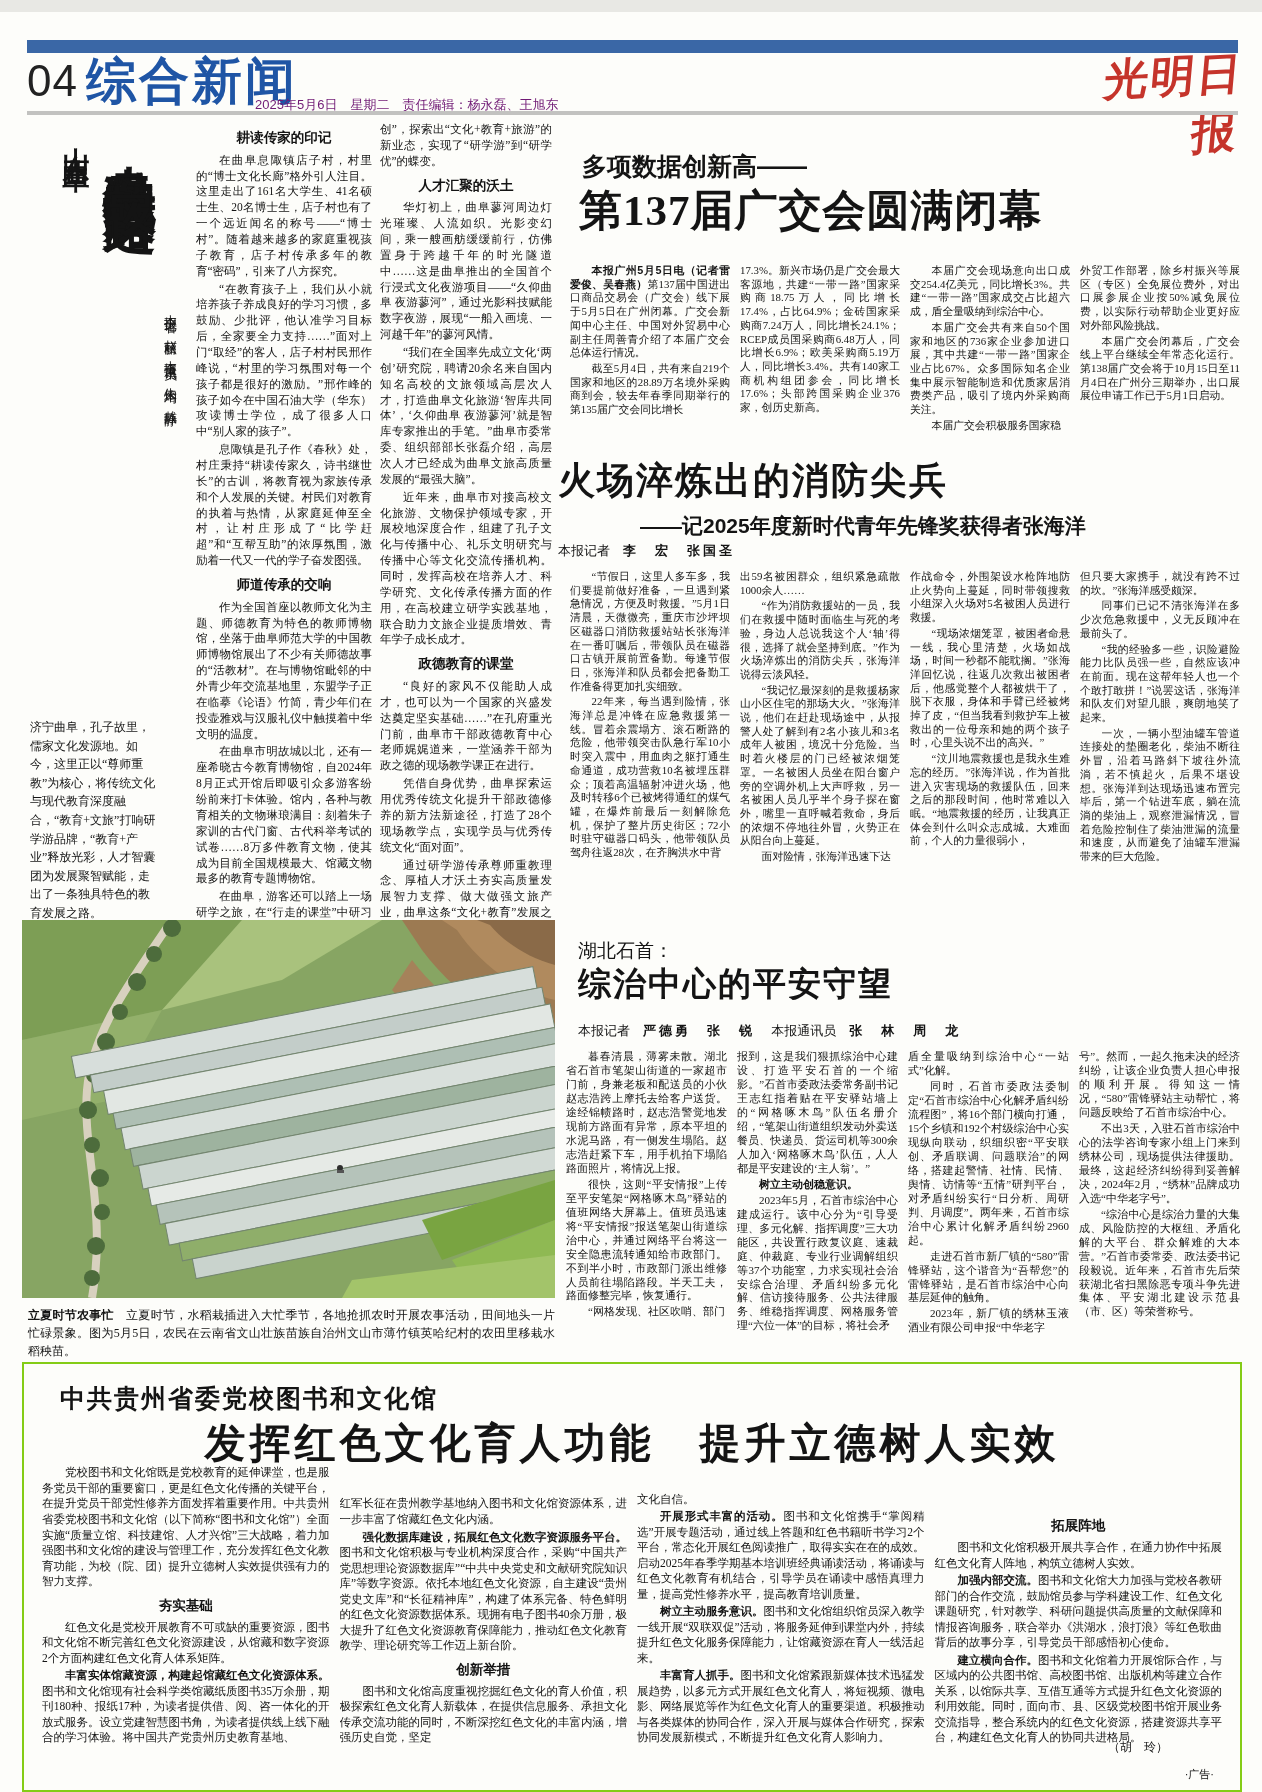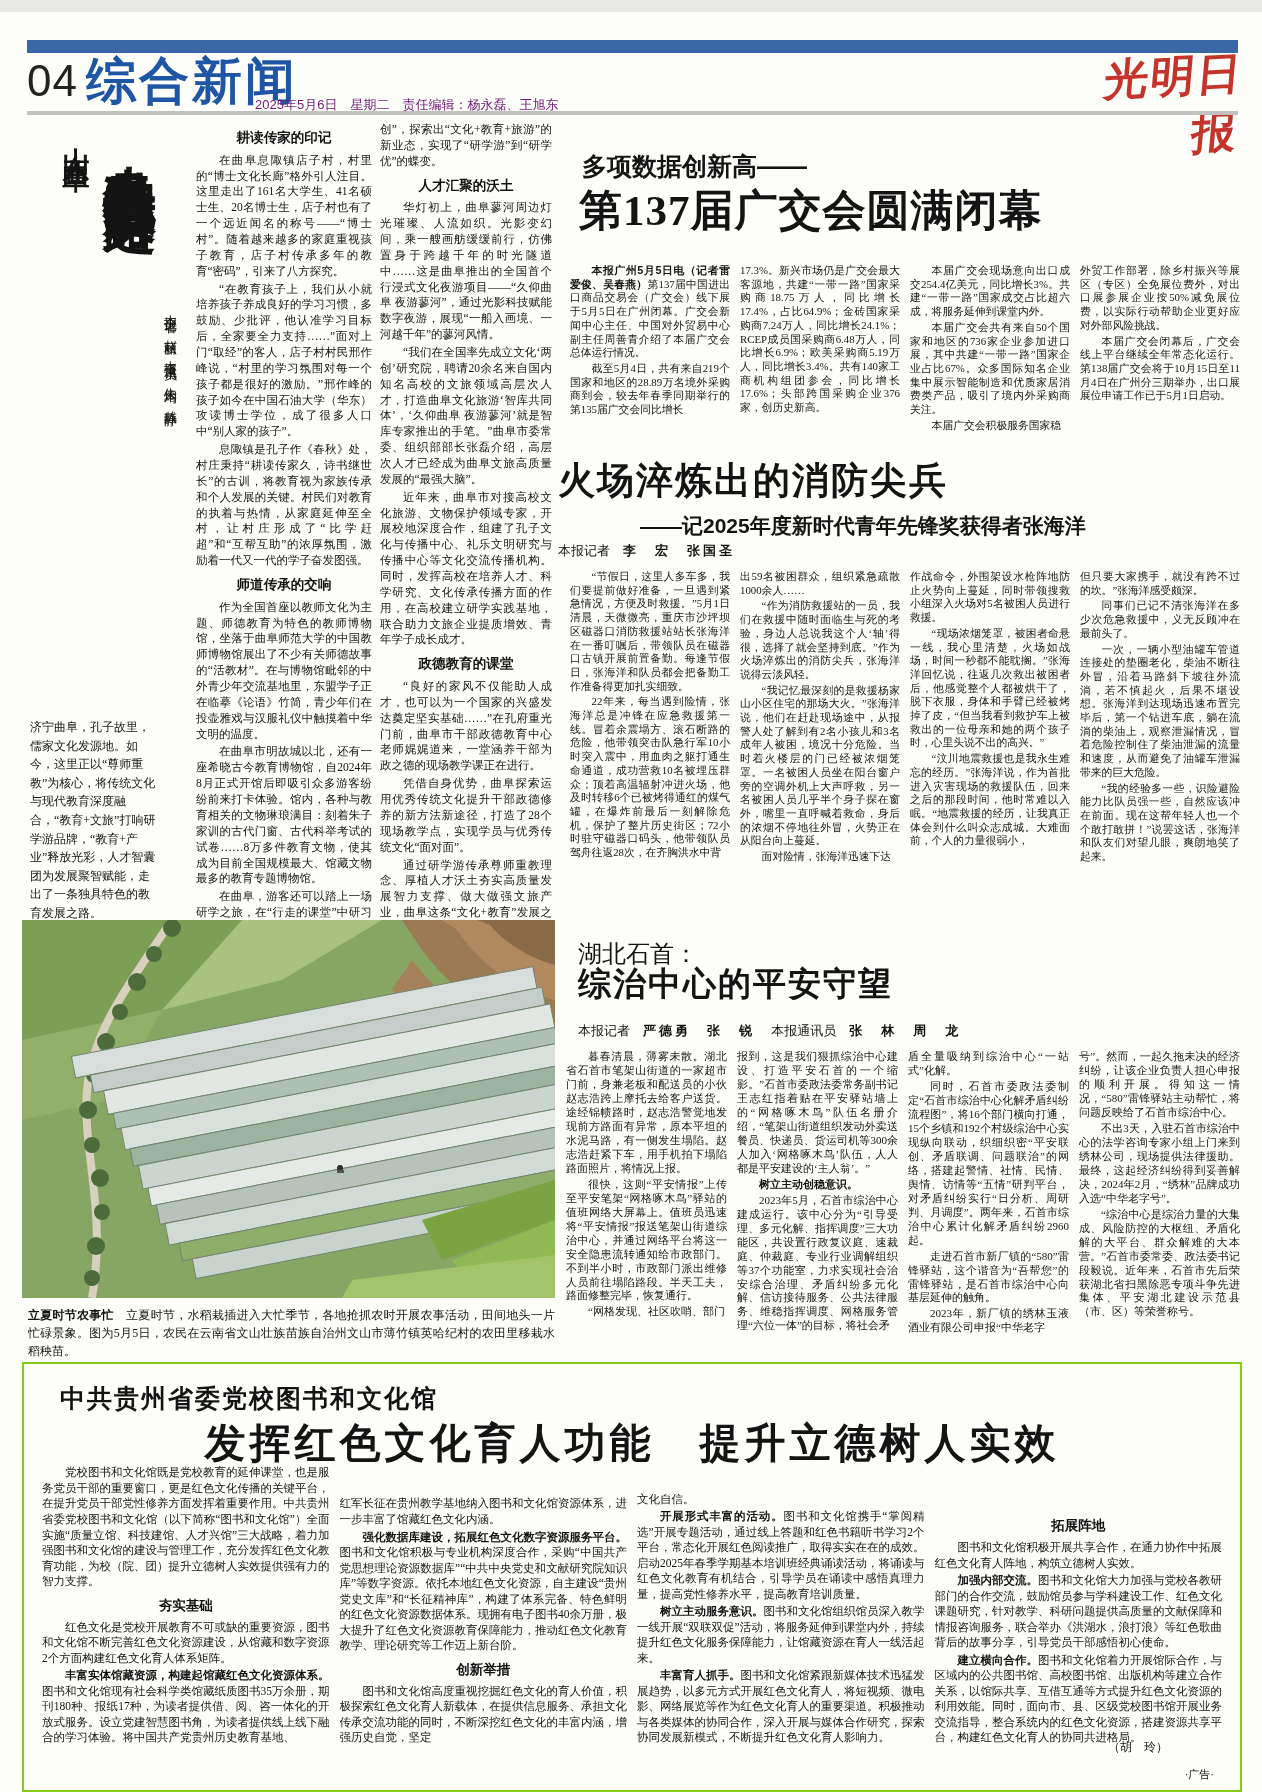--- a/index.html
+++ b/index.html
@@ -43,21 +43,21 @@
   .fire-deck{position:absolute;left:640px;top:500px;font-size:21px;font-family:"Liberation Sans","DejaVu Sans",sans-serif;font-weight:bold;}
   .byline{position:absolute;font-size:13px;}
   .byline b{letter-spacing:3px;}
   .fire-body{left:570px;top:558px;width:670px;height:346px;font-size:10.8px;line-height:1.27;}
   
   .photo{position:absolute;left:22px;top:908px;width:533px;height:378px;overflow:hidden;background:#8fae6a;}
   .caption{position:absolute;left:28px;top:1294px;width:527px;font-size:12px;line-height:1.5;text-align:justify;}
   .caption b{font-family:"Liberation Sans","DejaVu Sans",sans-serif;}
   .credit{text-align:right;font-family:"Liberation Sans","DejaVu Sans",sans-serif;font-size:11.5px;margin-top:2px;}
   
-  .ss-kicker{position:absolute;left:578px;top:926px;font-size:24px;font-weight:normal;}
+  .ss-kicker{position:absolute;left:578px;top:926px;font-size:19px;font-weight:normal;}
   .ss-headline{position:absolute;left:578px;top:950px;font-size:33px;font-family:"Liberation Sans","DejaVu Sans",sans-serif;font-weight:bold;letter-spacing:2px;}
   .ss-byline{left:578px;top:1010px;}
   .ss-body{left:566px;top:1038px;width:674px;height:300px;font-size:11px;line-height:1.27;}
   
   .gz-box{position:absolute;left:22px;top:1350px;width:1216px;height:426px;border:2px solid #84cc16;background:#fdfdfa;}
   .gz-kicker{position:absolute;left:36px;top:18px;font-size:25px;letter-spacing:2px;}
   .gz-headline{position:absolute;left:0;top:52px;width:100%;text-align:center;font-size:41px;font-weight:bold;letter-spacing:4px;}
   .gz-body{left:18px;top:118px;width:1180px;height:266px;font-size:11.5px;line-height:1.35;align-items:flex-end;}
   .gz-sig{position:absolute;right:72px;bottom:34px;font-size:12px;}
   .gz-ad{position:absolute;right:26px;bottom:8px;font-size:11px;font-family:"Liberation Sans","DejaVu Sans",sans-serif;}
@@ -104,21 +104,21 @@
   <div class="gj-headline">第137届广交会圆满闭幕</div>
   <div class="cols gj-body">
     <div class="col">
         <div class="blk-l"><b>本报广州5月5日电（记者雷爱俊、吴春燕）</b>第137届中国进出口商品交易会（广交会）线下展于5月5日在广州闭幕。广交会新闻中心主任、中国对外贸易中心副主任周善青介绍了本届广交会总体运行情况。</div>
         <div class="blk-p">截至5月4日，共有来自219个国家和地区的28.89万名境外采购商到会，较去年春季同期举行的第135届广交会同比增长</div>
       </div>
     <div class="col">
         <div class="blk-pn">17.3%。新兴市场仍是广交会最大客源地，共建“一带一路”国家采购商18.75万人，同比增长17.4%，占比64.9%；金砖国家采购商7.24万人，同比增长24.1%；RCEP成员国采购商6.48万人，同比增长6.9%；欧美采购商5.19万人，同比增长3.4%。共有140家工商机构组团参会，同比增长17.6%；头部跨国采购企业376家，创历史新高。</div>
       </div>
     <div class="col">
-        <div class="blk-p">本届广交会现场意向出口成交254.4亿美元，同比增长3%。共建“一带一路”国家成交占比超六成，将服务延伸到课堂内外。</div>
+        <div class="blk-p">本届广交会现场意向出口成交254.4亿美元，同比增长3%。共建“一带一路”国家成交占比超六成，盾全量吸纳到综治中心。</div>
         <div class="blk-p">本届广交会共有来自50个国家和地区的736家企业参加进口展，其中共建“一带一路”国家企业占比67%。众多国际知名企业集中展示智能制造和优质家居消费类产品，吸引了境内外采购商关注。</div>
         <div class="blk-p">本届广交会积极服务国家稳</div>
       </div>
     <div class="col">
         <div class="blk-pn">外贸工作部署，除乡村振兴等展区（专区）全免展位费外，对出口展参展企业按50%减免展位费，以实际行动帮助企业更好应对外部风险挑战。</div>
         <div class="blk-p">本届广交会闭幕后，广交会线上平台继续全年常态化运行。第138届广交会将于10月15日至11月4日在广州分三期举办，出口展展位申请工作已于5月1日启动。</div>
       </div>
   </div>
 
   <div class="fire-headline">火场淬炼出的消防尖兵</div>
@@ -138,22 +138,22 @@
         <div class="blk-p">面对险情，张海洋迅速下达</div>
       </div>
     <div class="col">
         <div class="blk-pn">作战命令，外围架设水枪阵地防止火势向上蔓延，同时带领搜救小组深入火场对5名被困人员进行救援。</div>
         <div class="blk-p">“现场浓烟笼罩，被困者命悬一线，我心里清楚，火场如战场，时间一秒都不能耽搁。”张海洋回忆说，往返几次救出被困者后，他感觉整个人都被烘干了，脱下衣服，身体和手臂已经被烤掉了皮，“但当我看到救护车上被救出的一位母亲和她的两个孩子时，心里头说不出的高兴。”</div>
         <div class="blk-p">“汶川地震救援也是我永生难忘的经历。”张海洋说，作为首批进入灾害现场的救援队伍，回来之后的那段时间，他时常难以入眠。“地震救援的经历，让我真正体会到什么叫众志成城。大难面前，个人的力量很弱小，</div>
       </div>
     <div class="col">
         <div class="blk-pn">但只要大家携手，就没有跨不过的坎。”张海洋感受颇深。</div>
         <div class="blk-p">同事们已记不清张海洋在多少次危急救援中，义无反顾冲在最前头了。</div>
+        <div class="blk-p">“我的经验多一些，识险避险能力比队员强一些，自然应该冲在前面。现在这帮年轻人也一个个敢打敢拼！”说罢这话，张海洋和队友们对望几眼，爽朗地笑了起来。</div>
         <div class="blk-p">一次，一辆小型油罐车管道连接处的垫圈老化，柴油不断往外冒，沿着马路斜下坡往外流淌，若不慎起火，后果不堪设想。张海洋到达现场迅速布置完毕后，第一个钻进车底，躺在流淌的柴油上，观察泄漏情况，冒着危险控制住了柴油泄漏的流量和速度，从而避免了油罐车泄漏带来的巨大危险。</div>
-        <div class="blk-p">“我的经验多一些，识险避险能力比队员强一些，自然应该冲在前面。现在这帮年轻人也一个个敢打敢拼！”说罢这话，张海洋和队友们对望几眼，爽朗地笑了起来。</div>
       </div>
   </div>
 
   <div class="photo">
     <svg width="533" height="378" viewBox="0 0 533 378" xmlns="http://www.w3.org/2000/svg">
       <rect width="533" height="378" fill="#8aა"></rect>
       <rect width="533" height="378" fill="#87a563"></rect>
 
       <polygon points="0,0 220,0 140,90 0,120" fill="#7d9e55"></polygon>
       <polygon points="220,0 360,0 260,60 140,90" fill="#a9c27d"></polygon>

